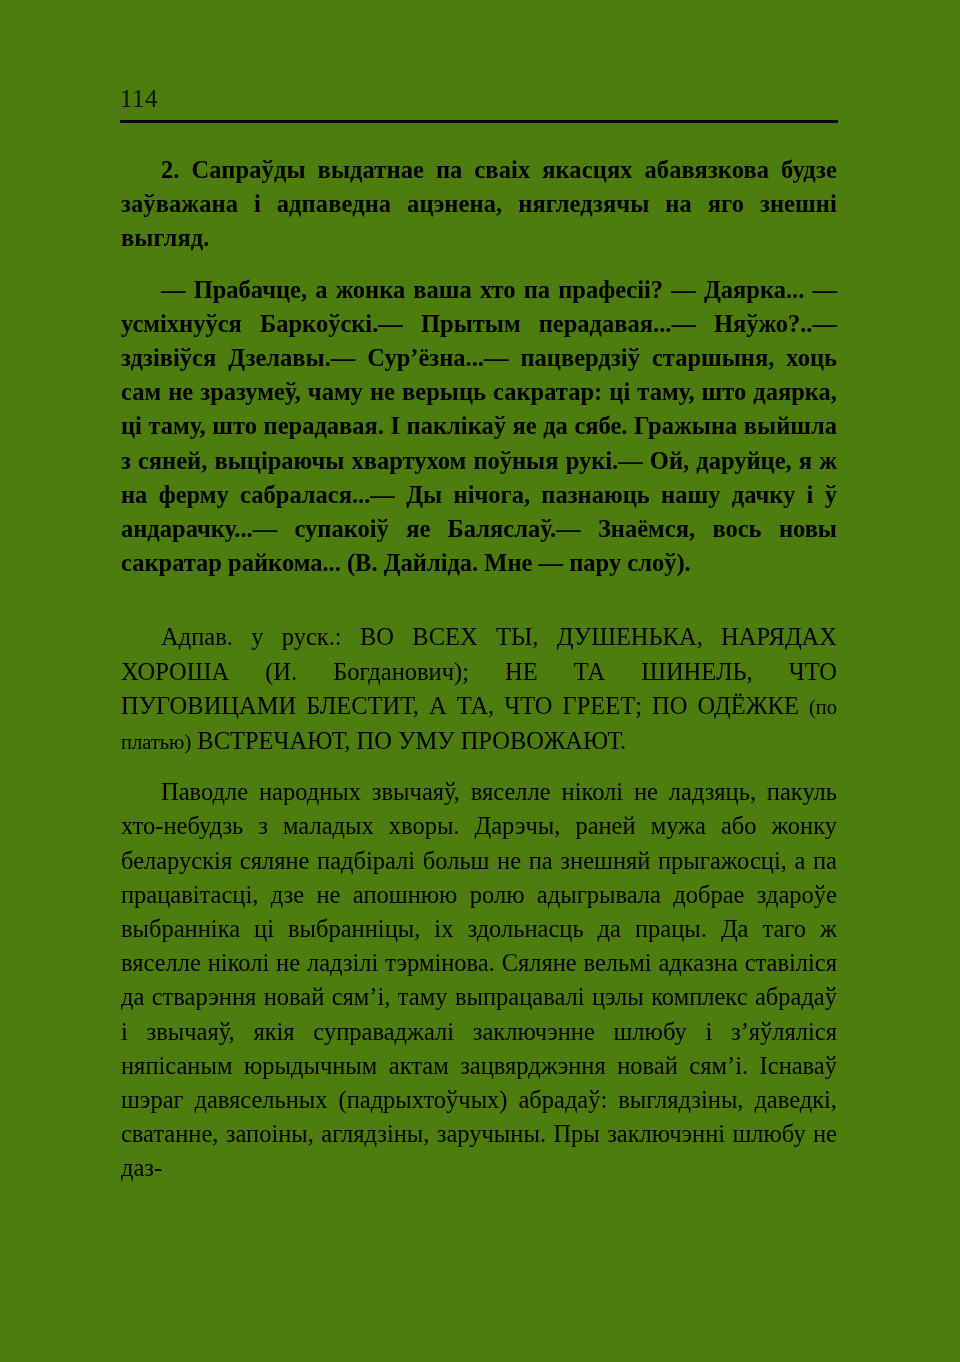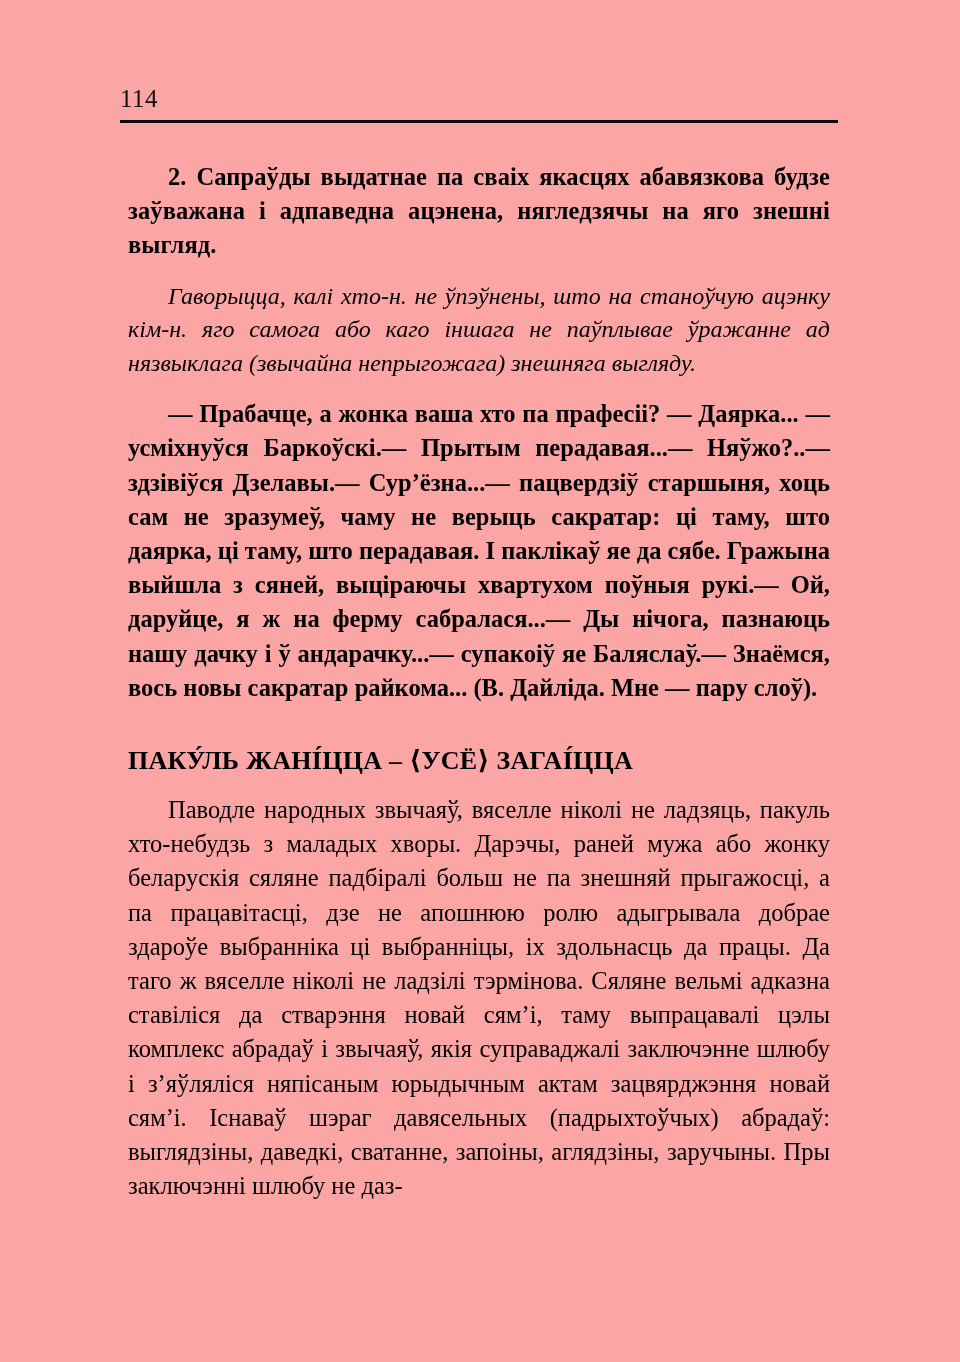--- a/index.html
+++ b/index.html
@@ -4,21 +4,21 @@
 <style>
   html, body {
     margin: 0;
     padding: 0;
     background: #ffffff;
   }
   .page {
     position: relative;
     width: 960px;
     height: 1362px;
-    background: #fca5a5;
+    background: #4d7c0f;
     overflow: hidden;
     font-family: "Liberation Serif", "DejaVu Serif", serif;
     color: #000000;
   }
 
   
   .page-header {
     position: absolute;
     left: 120px;
     top: 86px;
@@ -39,21 +39,21 @@
 
   
   .column {
     position: absolute;
     left: 120px;
     top: 152px;
     width: 718px;
   }
 
   p {
-    margin: 8px;
+    margin: 1px;
     text-align: justify;
     text-justify: inter-word;
     font-size: 24.5px;
     line-height: 34.2px;
     hyphens: none;
   }
 
   .sense-lead {
     font-weight: bold;
     text-indent: 40px;
@@ -114,24 +114,23 @@
 
   <div class="page-header">
     <div class="folio">114</div>
     <div class="header-rule"></div>
   </div>
 
   <div class="column">
 
     <p class="sense-lead">2. Сапраўды выдатнае па сваіх якасцях абавязкова будзе заўважана і адпаведна ацэнена, нягледзячы на яго знешні выгляд.</p>
 
-    <p class="gloss">Гаворыцца, калі хто-н. не ўпэўнены, што на станоўчую ацэнку кім-н. яго самога або каго іншага не паўплывае ўражанне ад нязвыклага (звычайна непрыгожага) знешняга выгляду.</p>
 
     <p class="citation">— Прабачце, а жонка ваша хто па прафесіі? — Даярка... — усміхнуўся Баркоўскі.— Прытым перадавая...— Няўжо?..— здзівіўся Дзелавы.— Сур’ёзна...— пацвердзіў старшыня, хоць сам не зразумеў, чаму не верыць сакратар: ці таму, што даярка, ці таму, што перадавая. І паклікаў яе да сябе. Гражына выйшла з сяней, выціраючы хвартухом поўныя рукі.— Ой, даруйце, я ж на ферму сабралася...— Ды нічога, пазнаюць нашу дачку і ў андарачку...— супакоіў яе Баляслаў.— Знаёмся, вось новы сакратар райкома... (В. Дайліда. Мне — пару слоў).</p>
 
+    <p class="equivalents"><span>Адпав. у руск.:</span> <span>ВО ВСЕХ ТЫ, ДУШЕНЬКА, НАРЯДАХ ХОРОША (И. Богданович); НЕ ТА ШИНЕЛЬ, ЧТО ПУГОВИЦАМИ БЛЕСТИТ, А ТА, ЧТО ГРЕЕТ; ПО ОДЁЖКЕ</span> <span class="small-roman">(по платью)</span> <span>ВСТРЕЧАЮТ, ПО УМУ ПРОВОЖАЮТ.</span></p>
 
-    <p class="entry-head">ПАКУ́ЛЬ ЖАНІ́ЦЦА – ⟨УСЁ⟩ ЗАГАІ́ЦЦА</p>
 
 
     <p class="body-para">Паводле народных звычаяў, вяселле ніколі не ладзяць, пакуль хто-небудзь з маладых хворы. Дарэчы, раней мужа або жонку беларускія сяляне падбіралі больш не па знешняй прыгажосці, а па працавітасці, дзе не апошнюю ролю адыгрывала добрае здароўе выбранніка ці выбранніцы, іх здольнасць да працы. Да таго ж вяселле ніколі не ладзілі тэрмінова. Сяляне вельмі адказна ставіліся да стварэння новай сям’і, таму выпрацавалі цэлы комплекс абрадаў і звычаяў, якія суправаджалі заключэнне шлюбу і з’яўляліся няпісаным юрыдычным актам зацвярджэння новай сям’і. Існаваў шэраг давясельных (падрыхтоўчых) абрадаў: выглядзіны, даведкі, сватанне, запоіны, аглядзіны, заручыны. Пры заключэнні шлюбу не даз-</p>
 
   </div>
 </div>
 
 </body></html>

